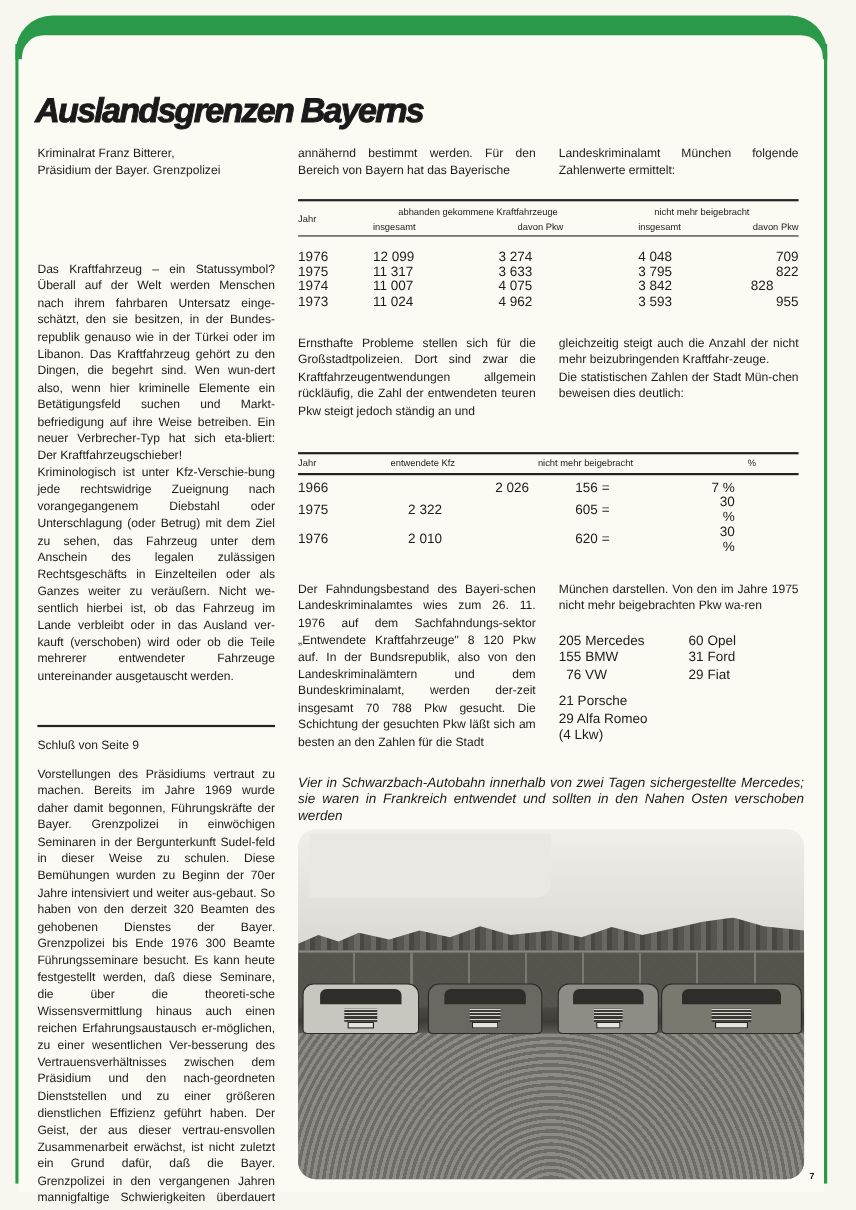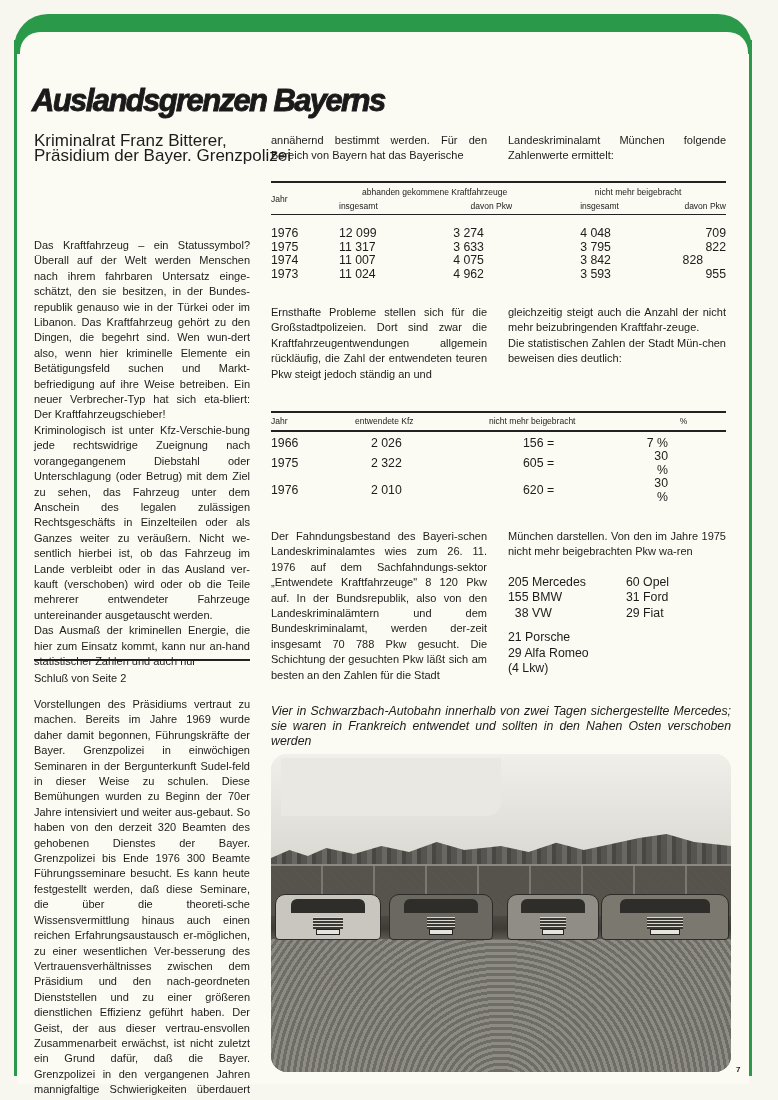--- a/index.html
+++ b/index.html
@@ -20,21 +20,21 @@
 
   .title {
     position: absolute; left: 32px; top: 54px; width: 700px;
     font-family: "Liberation Sans", sans-serif; font-weight: 900; font-style: italic;
     font-size: 31px; line-height: 31px; letter-spacing: -1.6px; color: #1a1a1a;
     -webkit-text-stroke: 0.9px #1a1a1a;
   }
 
   .txt { position: absolute; font-size: 11px; line-height: 15.4px; text-align: justify; hyphens: manual; }
   .txt p { margin: 0; }
-  .author { position: absolute; left: 34px; top: 133px; font-size: 17px; line-height: 15.4px; }
+  .author { position: absolute; left: 34px; top: 133px; font-size: 11px; line-height: 15.4px; }
 
   .col1 { left: 34px; width: 216px; }
   .col2 { left: 271px; width: 216px; }
   .col3 { left: 508px; width: 218px; }
 
   .rule { position: absolute; height: 1.5px; background: #222; }
 
   table.stats { position: absolute; border-collapse: collapse; font-size: 12.3px; }
   table.stats td { padding: 0; line-height: 13.5px; }
   .th-small { font-size: 8.5px; line-height: 11px; }
@@ -90,26 +90,25 @@
 </h1>
 
 <div class="author">
   <div>Kriminalrat Franz Bitterer,</div>
   <div>Präsidium der Bayer. Grenzpolizei</div>
 </div>
 
 <div class="txt col1" style="top:238px;">
   <p>Das Kraftfahrzeug – ein Statussymbol? Überall auf der Welt werden Menschen nach ihrem fahrbaren Untersatz einge-schätzt, den sie besitzen, in der Bundes-republik genauso wie in der Türkei oder im Libanon. Das Kraftfahrzeug gehört zu den Dingen, die begehrt sind. Wen wun-dert also, wenn hier kriminelle Elemente ein Betätigungsfeld suchen und Markt-befriedigung auf ihre Weise betreiben. Ein neuer Verbrecher-Typ hat sich eta-bliert: Der Kraftfahrzeugschieber!</p>
   <p>Kriminologisch ist unter Kfz-Verschie-bung jede rechtswidrige Zueignung nach vorangegangenem Diebstahl oder Unterschlagung (oder Betrug) mit dem Ziel zu sehen, das Fahrzeug unter dem Anschein des legalen zulässigen Rechtsgeschäfts in Einzelteilen oder als Ganzes weiter zu veräußern. Nicht we-sentlich hierbei ist, ob das Fahrzeug im Lande verbleibt oder in das Ausland ver-kauft (verschoben) wird oder ob die Teile mehrerer entwendeter Fahrzeuge untereinander ausgetauscht werden.</p>
-  <p>Das Ausmaß der kriminellen Energie, die hier zum Einsatz kommt, kann nur an-hand statistischer Zahlen und auch nur</p>
 </div>
 
 <div class="rule" style="left:34px; top:659px; width:216px;"></div>
 
-<div class="txt col1" style="top:671px; font-weight:normal;">Schluß von Seite 2</div>
+<div class="txt col1" style="top:671px; font-weight:normal;">Schluß von Seite 9</div>
 <div class="txt col1" style="top:697px;">Vorstellungen des Präsidiums vertraut zu machen. Bereits im Jahre 1969 wurde daher damit begonnen, Führungskräfte der Bayer. Grenzpolizei in einwöchigen Seminaren in der Bergunterkunft Sudel-feld in dieser Weise zu schulen. Diese Bemühungen wurden zu Beginn der 70er Jahre intensiviert und weiter aus-gebaut. So haben von den derzeit 320 Beamten des gehobenen Dienstes der Bayer. Grenzpolizei bis Ende 1976 300 Beamte Führungsseminare besucht. Es kann heute festgestellt werden, daß diese Seminare, die über die theoreti-sche Wissensvermittlung hinaus auch einen reichen Erfahrungsaustausch er-möglichen, zu einer wesentlichen Ver-besserung des Vertrauensverhältnisses zwischen dem Präsidium und den nach-geordneten Dienststellen und zu einer größeren dienstlichen Effizienz geführt haben. Der Geist, der aus dieser vertrau-ensvollen Zusammenarbeit erwächst, ist nicht zuletzt ein Grund dafür, daß die Bayer. Grenzpolizei in den vergangenen Jahren mannigfaltige Schwierigkeiten überdauert hat.</div>
 
 <div class="txt col2" style="top:133px;">annähernd bestimmt werden. Für den Bereich von Bayern hat das Bayerische</div>
 <div class="txt col3" style="top:133px;">Landeskriminalamt München folgende Zahlenwerte ermittelt:</div>
 
 <div class="rule" style="left:271px; top:181px; width:455px;"></div>
 <table class="stats" style="left:271px; top:186px; width:455px;">
   <tbody>
       <tr class="th-small">
     <td rowspan="2" style="width:48px; vertical-align:middle;">Jahr</td>
@@ -171,21 +170,21 @@
     <td style="width:70px;">Jahr</td>
     <td style="width:140px; padding-left:14px;">entwendete Kfz</td>
     <td style="width:160px; padding-left:8px;">nicht mehr beigebracht</td>
     <td style="text-align:center;">%</td>
   </tr>
   <tr>
         <td colspan="4" style="height:8px;"></td>
       </tr>
   <tr>
     <td>1966</td>
-    <td style="padding-left:30px;">2 026</td>
+    <td style="padding-left:30px;text-align:right;">2 026</td>
     <td style="padding-left:42px;">156  =</td>
     <td style="text-align:right; padding-right:58px;">7 %</td>
   </tr>
   <tr>
     <td>1975</td>
     <td style="padding-left:30px;">2 322</td>
     <td style="padding-left:42px;">605  =</td>
     <td style="text-align:right; padding-right:58px;">30 %</td>
   </tr>
   <tr>
@@ -203,21 +202,21 @@
 <div class="brands" style="top:575px;">
   <div class="row">
     <span>205 Mercedes</span>
     <span>60 Opel</span>
   </div>
   <div class="row">
     <span>155 BMW</span>
     <span>31 Ford</span>
   </div>
   <div class="row">
-    <span style="white-space:pre;">  38 VW</span>
+    <span style="white-space:pre;">  76 VW</span>
     <span>29 Fiat</span>
   </div>
   <div style="height:9px;"></div>
   <div>21 Porsche</div>
   <div>29 Alfa Romeo</div>
   <div>(4 Lkw)</div>
 </div>
 
 <div class="caption">Vier in Schwarzbach-Autobahn innerhalb von zwei Tagen sichergestellte Mercedes; sie waren in Frankreich entwendet und sollten in den Nahen Osten verschoben werden</div>
 

